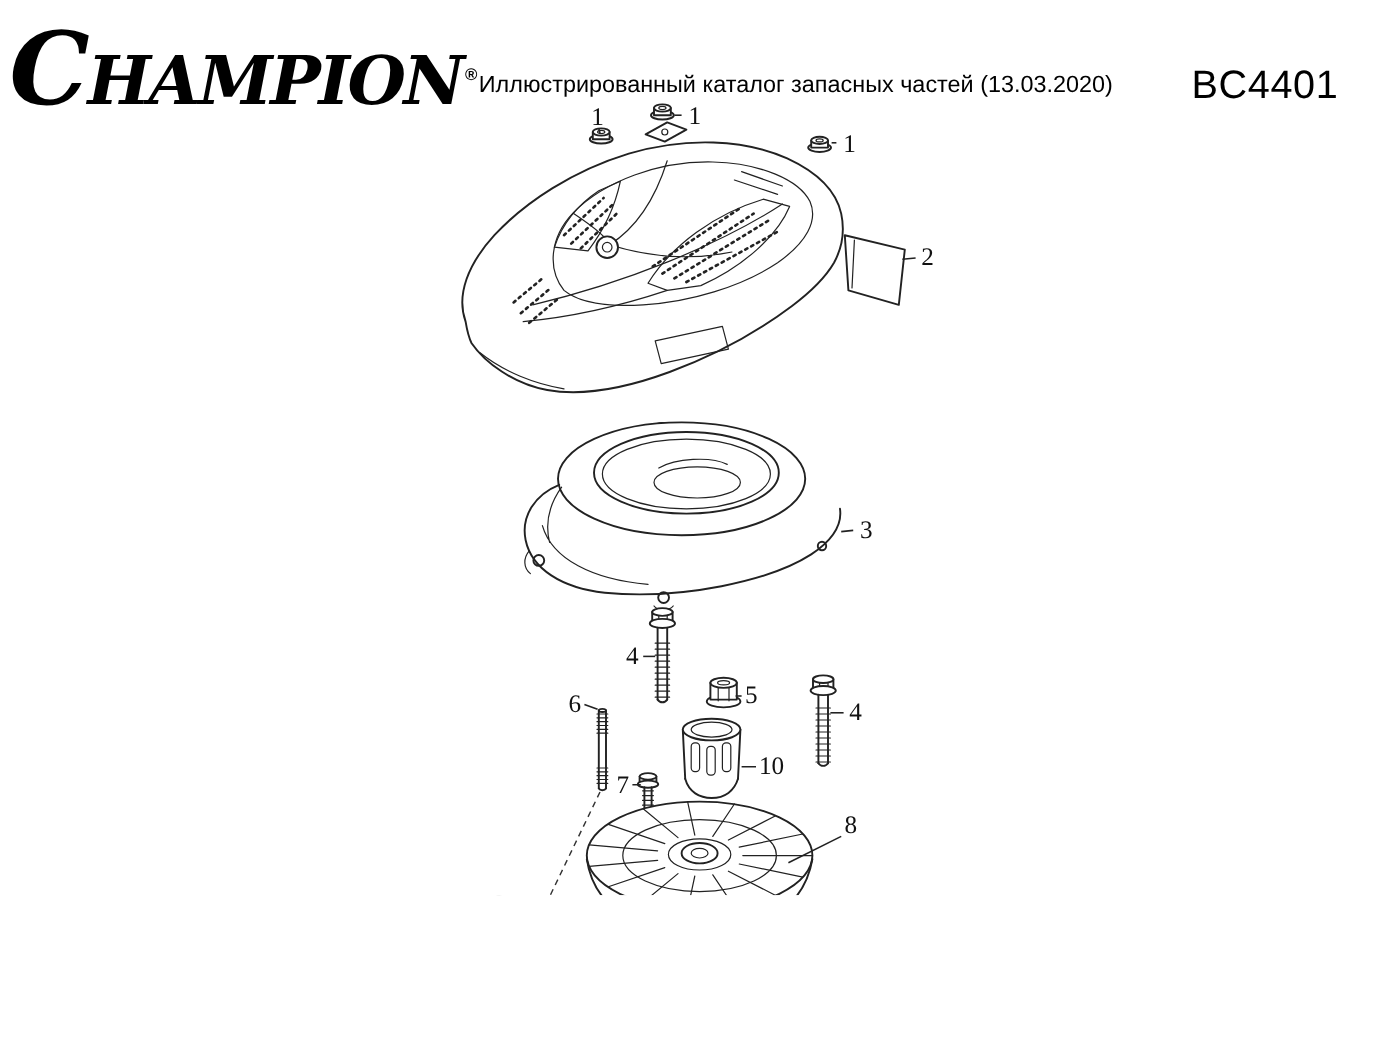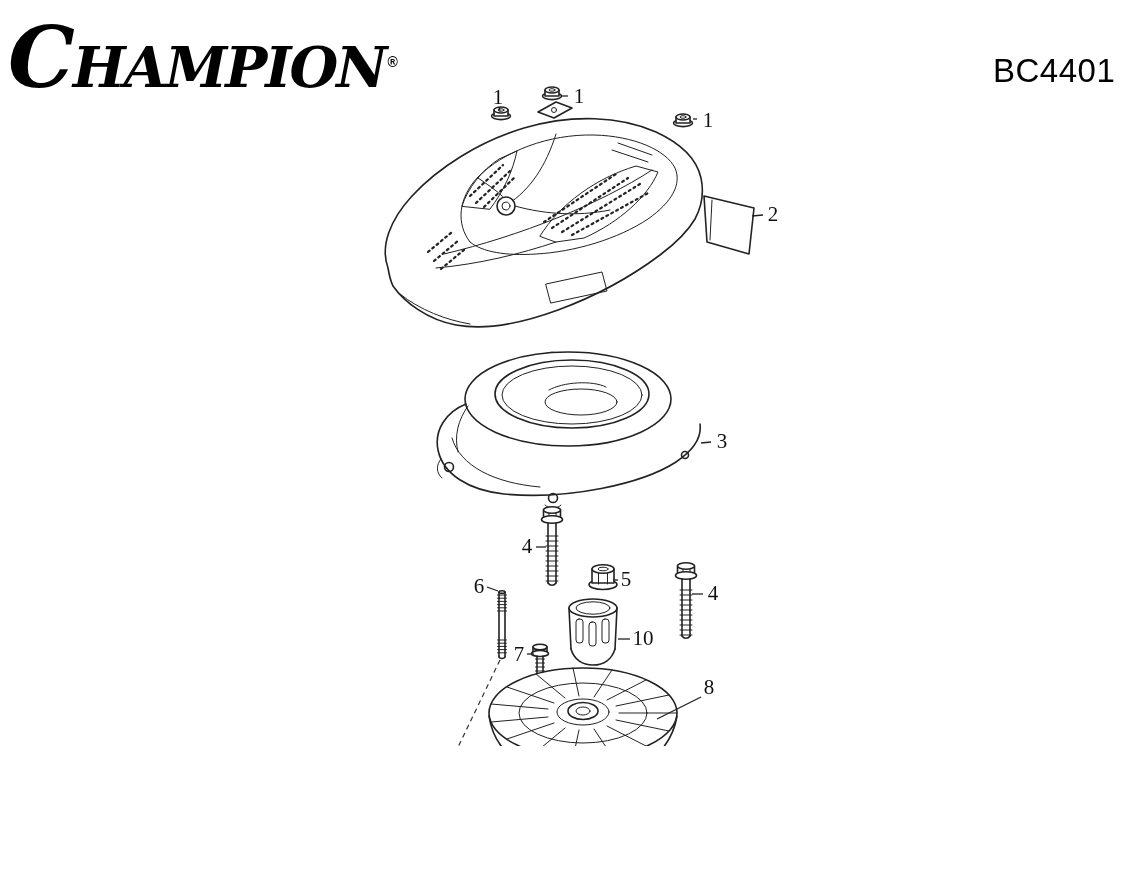--- a/index.html
+++ b/index.html
@@ -21,20 +21,21 @@
 </style>
 </head>
 <body>
 
 <div class="page">
 
   <div class="logo">
     <span class="logo-text">CHAMPION</span><span class="reg">®</span>
   </div>
 
+  <div class="title">Иллюстрированный каталог запасных частей (13.03.2020)</div>
   <div class="model">BC4401</div>
 
   <svg width="1146" height="879" viewBox="0 0 1146 879">
 
     <g>
       <path class="lnf" d="M388 268 C380 246 390 220 412 196 C438 168 478 142 524 128 C572 114 620 116 656 132 C682 144 697 160 701 178 C704 192 702 206 695 219 C688 231 676 243 660 255 C632 276 596 296 558 310 C520 324 484 330 456 325 C428 320 404 302 393 286 C390 280 389 274 388 268 Z"></path>
       <path class="ln thin" d="M470 242 C456 224 458 198 478 177 C504 151 549 134 594 135 C634 136 666 150 675 168 C682 184 672 202 648 219 C618 239 574 252 536 254 C506 256 482 252 470 242 Z"></path>
       <path class="ln thin" d="M556 134 C546 166 530 190 508 204 M508 204 C540 214 576 217 610 210 M478 178 C496 190 506 198 508 204"></path>
       <circle class="lnf" cx="506" cy="206" r="9"></circle>
       <circle class="ln thin" cx="506" cy="206" r="4"></circle>

